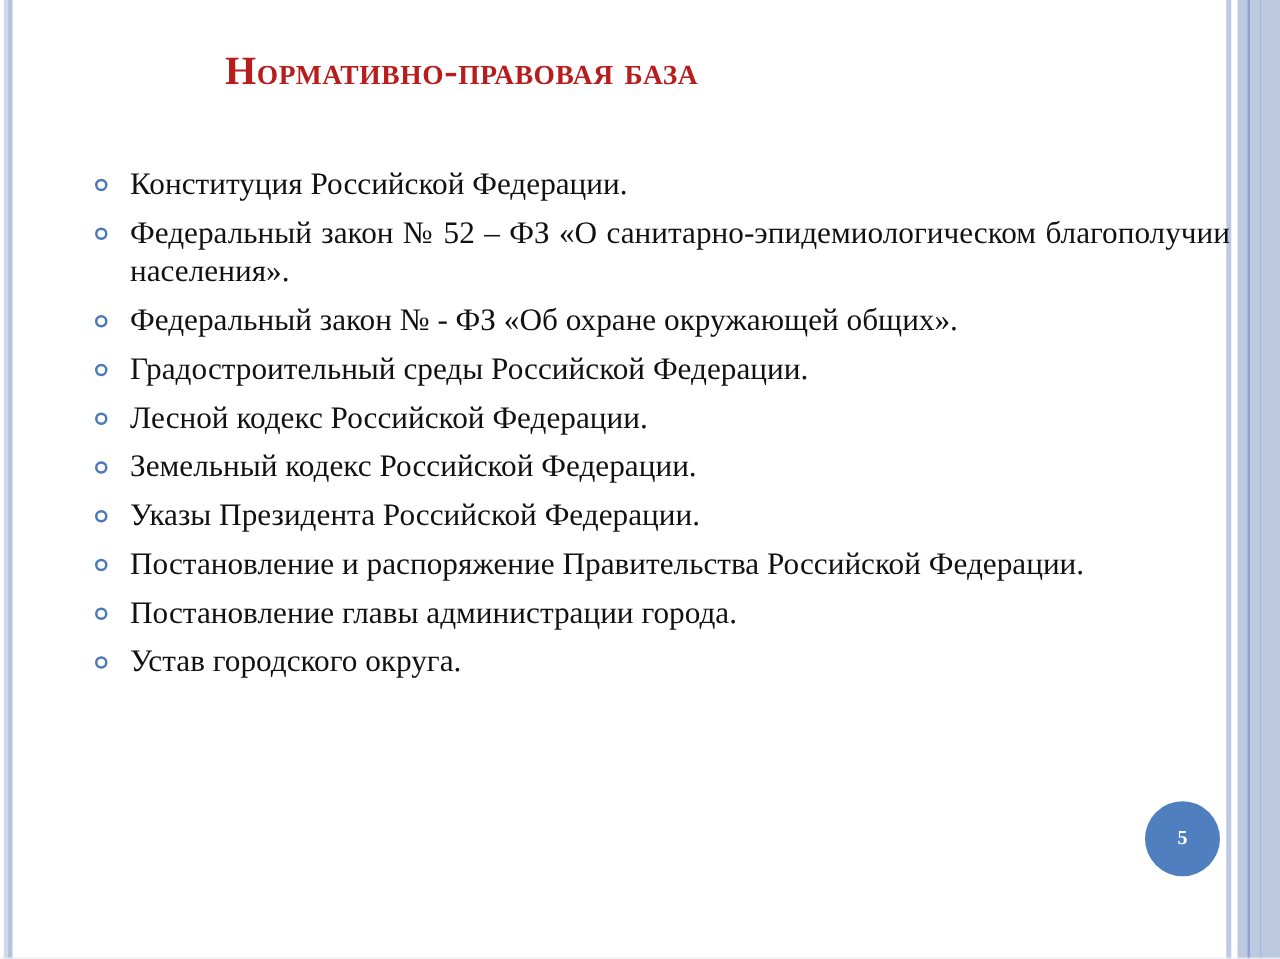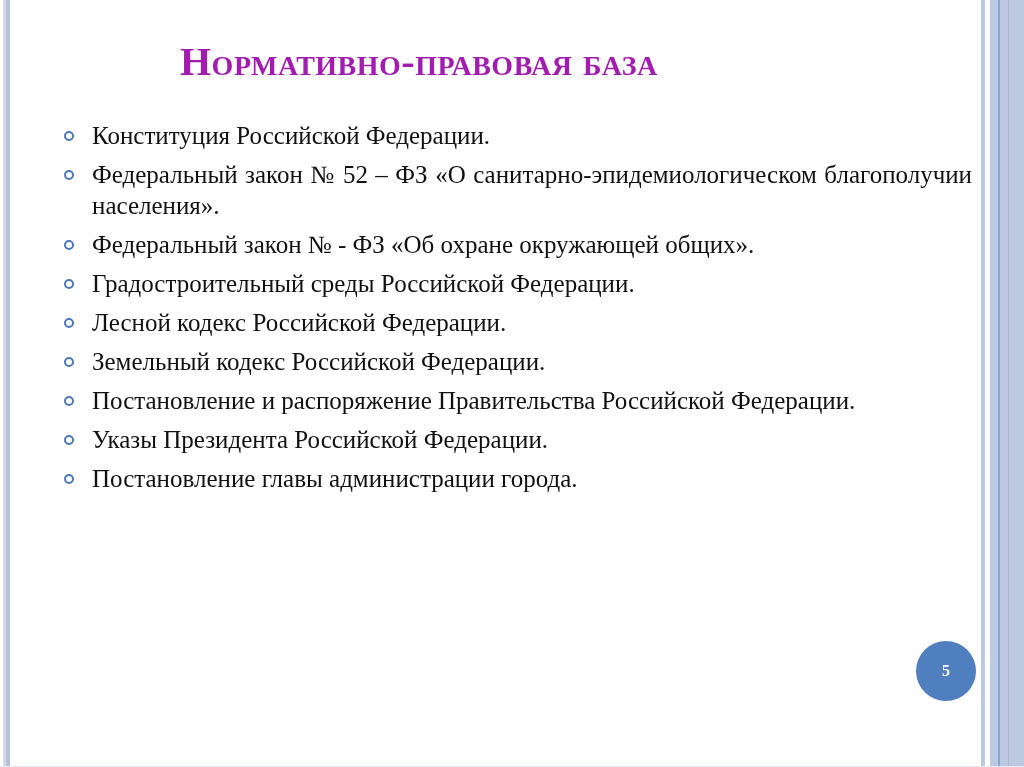--- a/index.html
+++ b/index.html
@@ -13,26 +13,26 @@
     .l1 { left: 3px; width: 3px; background: #d4d9e6; }
     .l2 { left: 6px; width: 4px; background: #b3c3e0; }
     .r1 { left: 981px; width: 4px; background: #bdc9e1; }
     .r2 { left: 990px; width: 34px; background: #bcc9e0; }
     .r2a { left: 998px; width: 2px; background: #8ea5cf; }
     .r2b { left: 1008px; width: 1px; background: #a7b8d8; }
     .bottom-line { position:absolute; left:0; right:0; bottom:0; height:1px; background:#e8ebf2; }
 
     .title {
       position: absolute; left: 180px; top: 38px; width: 600px;
-      font-size: 40px; font-weight: bold; letter-spacing: 0.5px;
-      font-variant: small-caps; color: #a21caf;
+      font-size: 32px; font-weight: bold; letter-spacing: 0.5px;
+      font-variant: small-caps; color: #b91c1c;
     }
     .list {
       position: absolute; left: 60px; top: 120px; width: 912px;
-      list-style: none; margin: 0; padding: 0;
+      list-style: none; margin: 12px; padding: 0;
     }
     .item {
       position: relative; padding-left: 32px;
       font-size: 25px; line-height: 31px;
       text-align: justify; margin-bottom: 8px;
     }
     .bullet {
       position: absolute; left: 4px; top: 11px;
       width: 6px; height: 6px; border: 2.5px solid #4a78b8; border-radius: 50%;
     }
@@ -55,18 +55,19 @@
 
 <div class="title">Нормативно-правовая база</div>
 
 <ul class="list">
   <li class="item"><span class="bullet"></span><span>Конституция Российской Федерации.</span></li>
   <li class="item"><span class="bullet"></span><span>Федеральный закон № 52 – ФЗ «О санитарно-эпидемиологическом благополучии населения».</span></li>
   <li class="item"><span class="bullet"></span><span>Федеральный закон № - ФЗ «Об охране окружающей общих».</span></li>
   <li class="item"><span class="bullet"></span><span>Градостроительный среды Российской Федерации.</span></li>
   <li class="item"><span class="bullet"></span><span>Лесной кодекс Российской Федерации.</span></li>
   <li class="item"><span class="bullet"></span><span>Земельный кодекс Российской Федерации.</span></li>
+  <li class="item"><span class="bullet"></span><span>Указы Президента Российской Федерации.</span></li>
   <li class="item"><span class="bullet"></span><span>Постановление и распоряжение Правительства Российской Федерации.</span></li>
-  <li class="item"><span class="bullet"></span><span>Указы Президента Российской Федерации.</span></li>
   <li class="item"><span class="bullet"></span><span>Постановление главы администрации города.</span></li>
+  <li class="item"><span class="bullet"></span><span>Устав городского округа.</span></li>
 </ul>
 
 <div class="page-badge">5</div>
 
 </body></html>

